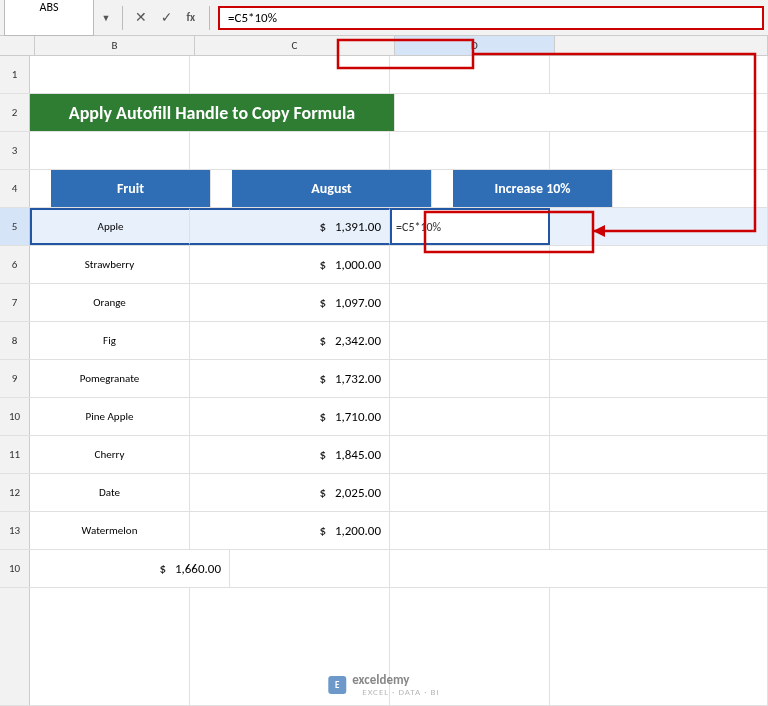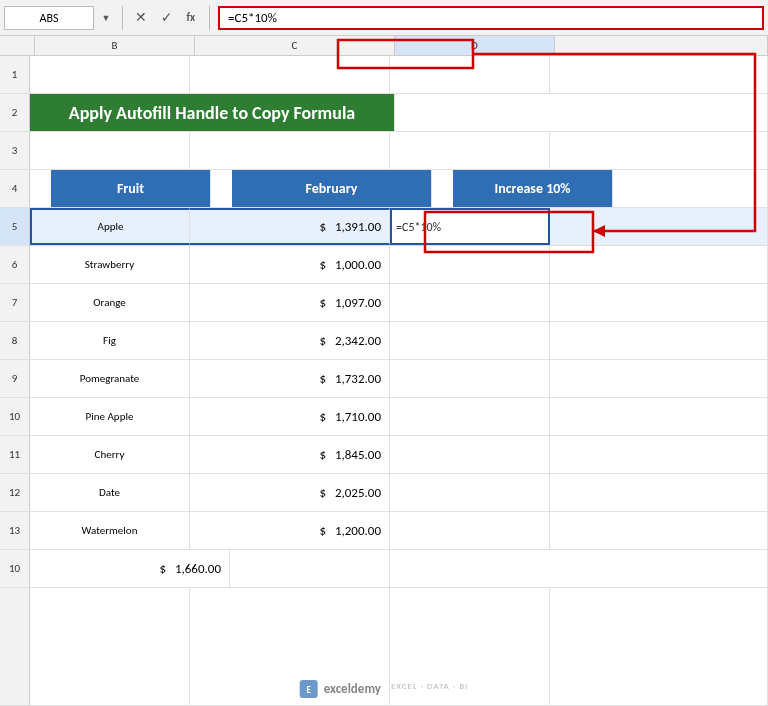--- a/index.html
+++ b/index.html
@@ -18,25 +18,25 @@
       display: flex;
       align-items: center;
       height: 36px;
       background: #f2f2f2;
       border-bottom: 1px solid #ccc;
       padding: 0 4px;
       gap: 4px;
     }
     .name-box {
       width: 90px;
-      height: 24px;
+      height: 37px;
       border: 1px solid #bbb;
       background: white;
       display: flex;
-      align-items: center;
+      align-items: flex-start;
       justify-content: center;
       font-size: 12px;
       padding: 0 4px;
     }
     .name-box-arrow {
       width: 16px;
       height: 24px;
       display: flex;
       align-items: center;
       justify-content: center;
@@ -224,21 +224,21 @@
       border-radius: 3px;
       display: flex;
       align-items: center;
       justify-content: center;
       color: white;
       font-size: 9px;
       font-weight: bold;
     }
     .watermark-text {
       display: flex;
-      flex-direction: row;
+      flex-direction: column;
       line-height: 1.2;
     }
     .watermark-name {
       font-weight: bold;
       font-size: 13px;
       color: #555;
     }
     .watermark-sub {
       font-size: 9px;
       color: #999;
@@ -305,21 +305,21 @@
       <div class="row-num">3</div>
       <div class="cell col-b"></div>
       <div class="cell col-c"></div>
       <div class="cell col-d"></div>
       <div class="cell" style="flex:1;"></div>
     </div>
 
     <div class="grid-row">
       <div class="row-num">4</div>
       <div class="cell col-b header-cell">Fruit</div>
-      <div class="cell col-c header-cell">February</div>
+      <div class="cell col-c header-cell">August</div>
       <div class="cell col-d header-cell">Increase 10%</div>
       <div class="cell" style="flex:1;"></div>
     </div>
 
     <div class="grid-row" style="background:#e8f0fb;">
       <div class="row-num selected">5</div>
       <div class="cell col-b fruit-cell cell-b5-selected">Apple</div>
       <div class="cell col-c value-cell" style="border-top:2px solid #2356a2; border-bottom:2px solid #2356a2;">$ &nbsp;&nbsp;1,391.00</div>
       <div class="cell col-d formula-cell">=C5*10%</div>
       <div class="cell" style="flex:1;"></div>

